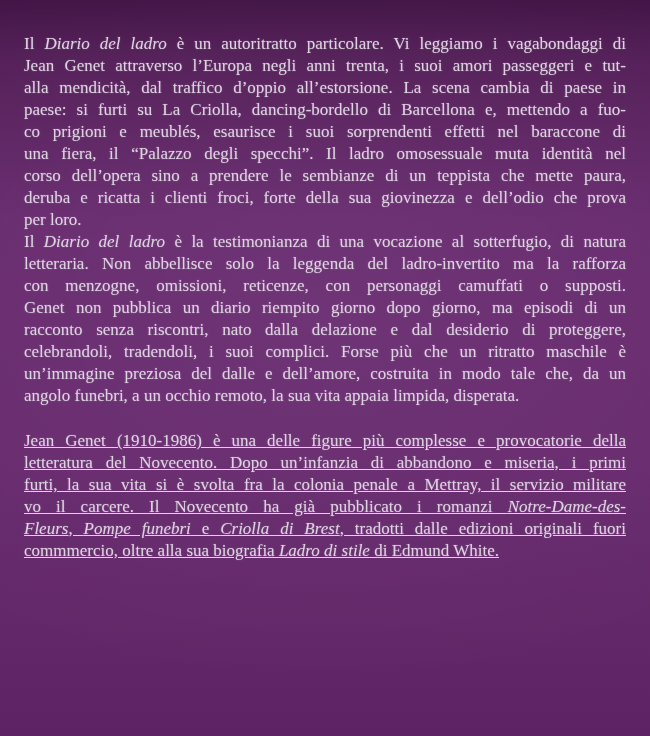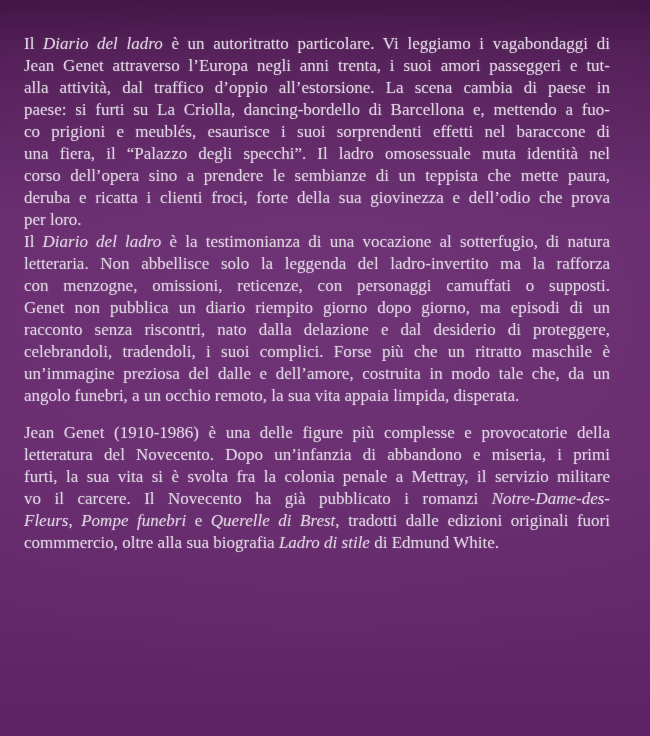--- a/index.html
+++ b/index.html
@@ -5,21 +5,21 @@
   html, body {
     margin: 0;
     padding: 0;
     background: #222;
   }
   .cover {
     position: relative;
     width: 650px;
     height: 736px;
     box-sizing: border-box;
-    padding: 33px 40px 0 24px;
+    padding: 33px 24px 0 24px;
     overflow: hidden;
     font-family: "Liberation Serif", "DejaVu Serif", serif;
     font-size: 17px;
     line-height: 22px;
     color: var(--text, #ddd2e0);
     background:
       radial-gradient(ellipse 120% 70% at 50% 42%, rgba(255,255,255,0.045), rgba(0,0,0,0) 75%),
       linear-gradient(180deg,
         var(--background-top, #421546) 0%,
         var(--background-upper, #552059) 8%,
@@ -34,35 +34,36 @@
   .line {
     text-align: justify;
     text-align-last: justify;
     text-shadow: 0 0 1.5px rgba(238,228,244,0.40);
     white-space: normal;
   }
   .line.last {
     text-align-last: left;
   }
   .paragraph.space-before {
-    margin-top: 15px;
+    margin-top: 23px;
+    text-decoration: underline;
   }
   em {
     font-style: italic;
   }
 </style>
 </head>
 <body>
 
 <div class="cover">
   <div class="text-block" id="text-block">
       <div class="paragraph">
         <div class="line"><span>Il </span><em>Diario del ladro</em><span> è un autoritratto particolare. Vi leggiamo i vagabondaggi di</span></div>
         <div class="line"><span>Jean Genet attraverso l’Europa negli anni trenta, i suoi amori passeggeri e tut-</span></div>
-        <div class="line"><span>alla attività, dal traffico d’oppio all’estorsione. La scena cambia di paese in</span></div>
+        <div class="line"><span>alla mendicità, dal traffico d’oppio all’estorsione. La scena cambia di paese in</span></div>
         <div class="line"><span>paese: si furti su La Criolla, dancing-bordello di Barcellona e, mettendo a fuo-</span></div>
         <div class="line"><span>co prigioni e meublés, esaurisce i suoi sorprendenti effetti nel baraccone di</span></div>
         <div class="line"><span>una fiera, il “Palazzo degli specchi”. Il ladro omosessuale muta identità nel</span></div>
         <div class="line"><span>corso dell’opera sino a prendere le sembianze di un teppista che mette paura,</span></div>
         <div class="line"><span>deruba e ricatta i clienti froci, forte della sua giovinezza e dell’odio che prova</span></div>
         <div class="line last"><span>per loro.</span></div>
       </div>
       <div class="paragraph">
         <div class="line"><span>Il </span><em>Diario del ladro</em><span> è la testimonianza di una vocazione al sotterfugio, di natura</span></div>
         <div class="line"><span>letteraria. Non abbellisce solo la leggenda del ladro-invertito ma la rafforza</span></div>
@@ -71,17 +72,17 @@
         <div class="line"><span>racconto senza riscontri, nato dalla delazione e dal desiderio di proteggere,</span></div>
         <div class="line"><span>celebrandoli, tradendoli, i suoi complici. Forse più che un ritratto maschile è</span></div>
         <div class="line"><span>un’immagine preziosa del dalle e dell’amore, costruita in modo tale che, da un</span></div>
         <div class="line last"><span>angolo funebri, a un occhio remoto, la sua vita appaia limpida, disperata.</span></div>
       </div>
       <div class="paragraph space-before">
         <div class="line"><span>Jean Genet (1910-1986) è una delle figure più complesse e provocatorie della</span></div>
         <div class="line"><span>letteratura del Novecento. Dopo un’infanzia di abbandono e miseria, i primi</span></div>
         <div class="line"><span>furti, la sua vita si è svolta fra la colonia penale a Mettray, il servizio militare</span></div>
         <div class="line"><span>vo il carcere. Il Novecento ha già pubblicato i romanzi </span><em>Notre-Dame-des-</em></div>
-        <div class="line"><em>Fleurs</em><span>, </span><em>Pompe funebri</em><span> e </span><em>Querelle di Brest</em><span>, tradotti dalle edizioni originali fuori</span></div>
+        <div class="line"><em>Fleurs</em><span>, </span><em>Pompe funebri</em><span> e </span><em>Criolla di Brest</em><span>, tradotti dalle edizioni originali fuori</span></div>
         <div class="line last"><span>commmercio, oltre alla sua biografia </span><em>Ladro di stile</em><span> di Edmund White.</span></div>
       </div>
     </div>
 </div>
 
 </body></html>

